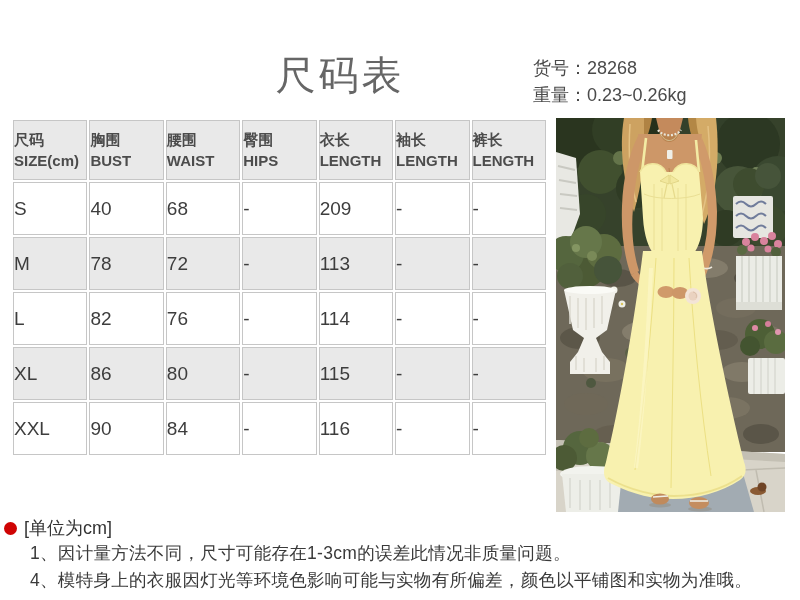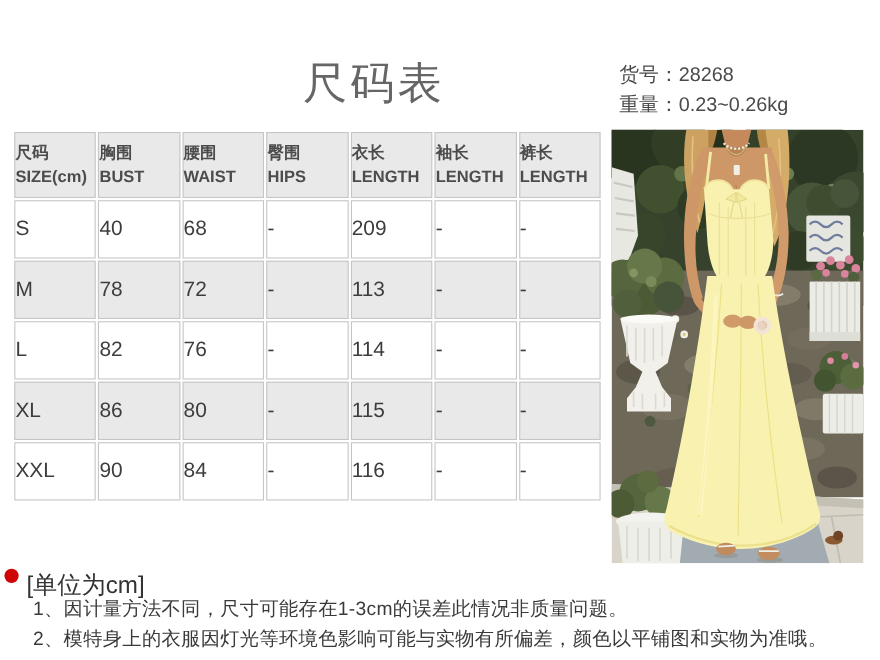--- a/index.html
+++ b/index.html
@@ -7,40 +7,39 @@
     position:relative;width:800px;height:600px;background:#ffffff;overflow:hidden;
     font-family:"Liberation Sans","DejaVu Sans",sans-serif;color:#4c4c4c;
   }
   .page-title{
     position:absolute;top:48px;left:0;width:680px;text-align:center;
     font-size:40px;color:#666;letter-spacing:3px;font-weight:normal;
   }
   .product-info{
     position:absolute;left:533px;top:55px;font-size:18px;color:#4a4a4a;line-height:27px;
     white-space:nowrap;
-    margin-left:30px;
   }
   table.size-table{
     position:absolute;left:11px;top:118px;width:537px;
     border-collapse:separate;border-spacing:2px;table-layout:fixed;
   }
   table.size-table th, table.size-table td{
     border:1px solid #c6c6c6;text-align:left;vertical-align:middle;padding:0;
   }
   table.size-table th{
     background:#e9e9e9;height:58px;font-size:15px;font-weight:bold;color:#4c4c4c;line-height:21px;
   }
   table.size-table td{
     height:51px;font-size:19px;color:#3d3d3d;background:#ffffff;
   }
   table.size-table tr.alt td{background:#e9e9e9;}
   .photo-wrap{position:absolute;left:556px;top:118px;width:229px;height:394px;}
   .unit-row{
-    position:absolute;left:4px;top:517px;height:22px;display:flex;align-items:flex-start;gap:7px;
-    font-size:22px;color:#333;
+    position:absolute;left:4px;top:517px;height:22px;display:flex;align-items:center;gap:7px;
+    font-size:18px;color:#333;
   }
   .red-dot{width:13px;height:13px;border-radius:50%;}
   .note{position:absolute;left:30px;font-size:17.5px;color:#3a3a3a;letter-spacing:0.3px;white-space:nowrap;}
   .note-1{top:541px;}
   .note-2{top:568px;}
 </style>
 </head>
 <body>
 
 <div class="page">
@@ -292,15 +291,15 @@
         <path d="M97,379 L112,378 M134,383 L152,383" stroke="#efefe8" stroke-width="1.6"></path>
       </g>
     </svg>
   </div>
 
   <div class="unit-row">
     <span class="red-dot" style="background: rgb(207, 4, 4);"></span>
     <span>[单位为cm]</span>
   </div>
   <div class="note note-1">1、因计量方法不同，尺寸可能存在1-3cm的误差此情况非质量问题。</div>
-  <div class="note note-2">2、模特身上的衣服因灯光等环境色影响可能与实物有所偏差，颜色以平铺图和实物为准哦。</div>
+  <div class="note note-2">4、模特身上的衣服因灯光等环境色影响可能与实物有所偏差，颜色以平铺图和实物为准哦。</div>
 
 </div>
 
 </body></html>

